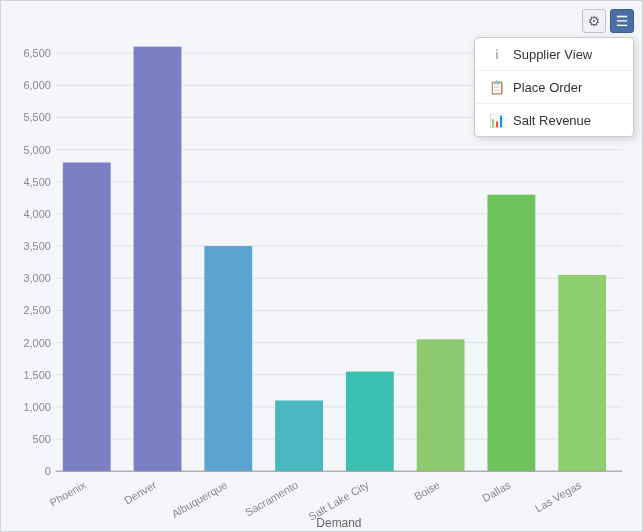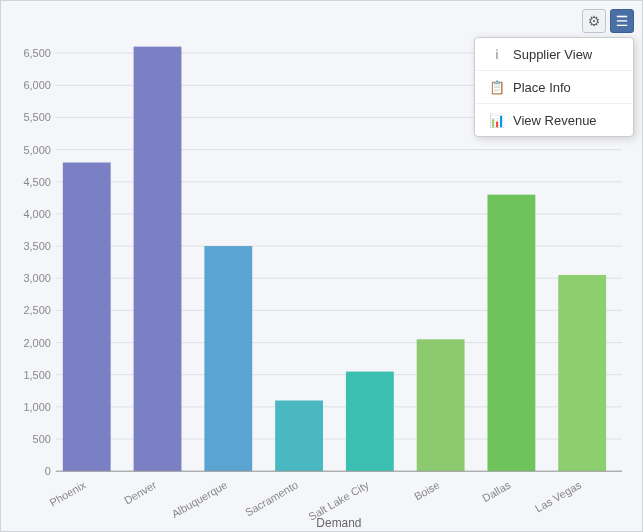--- a/index.html
+++ b/index.html
@@ -163,21 +163,21 @@
   </div>
 
   
   <div class="dropdown-menu">
     <div class="dropdown-item">
       <span class="dropdown-icon">ℹ</span>
       <span>Supplier View</span>
     </div>
     <div class="dropdown-item">
       <span class="dropdown-icon">📋</span>
-      <span>Place Info</span>
+      <span>Place Order</span>
     </div>
     <div class="dropdown-item">
       <span class="dropdown-icon">📊</span>
-      <span>View Revenue</span>
+      <span>Salt Revenue</span>
     </div>
   </div>
 
 </div>
 
 </body></html>

